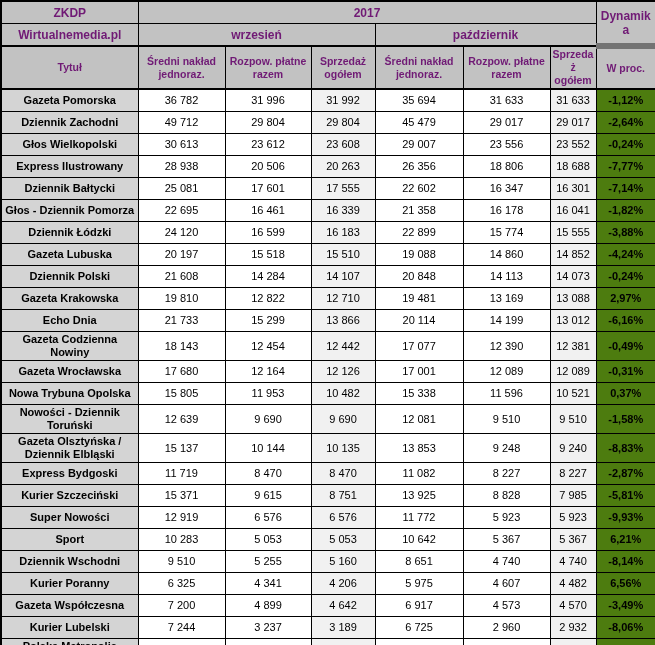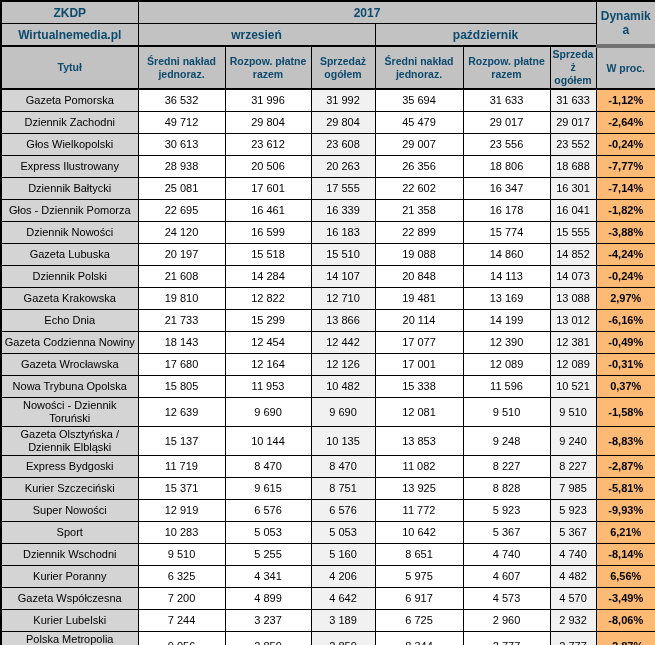--- a/index.html
+++ b/index.html
@@ -20,48 +20,48 @@
     border: 1px solid #000000;
     text-align: center;
     vertical-align: middle;
     padding: 1px 2px;
     overflow: hidden;
     word-wrap: break-word;
   }
   thead th {
     background: #c2c2c2;
     font-weight: bold;
-    color: #0c4a6e;
+    color: #701a75;
   }
   thead tr.r1 th, thead tr.r2 th {
     font-size: 12px;
     height: 19px;
   }
   thead tr.r2 th { border-bottom: 2px solid #000; }
-  thead th.dyn { border-bottom: 4px solid #737373; }
+  thead th.dyn { border-bottom: 6px solid #737373; }
   thead tr.r3 th {
     font-size: 10.5px;
     line-height: 13px;
     height: 31px;
     border-bottom: 2px solid #000;
   }
   tbody td {
     font-size: 11px;
     line-height: 13px;
     height: 19px;
     background: #ffffff;
     color: #000000;
   }
   td.c-title {
     background: #d4d4d4;
-    font-weight: normal;
+    font-weight: bold;
   }
   td.c-sales { background: #f1f1f1; }
   td.c-pct {
-    background: #fdba74;
+    background: #4d7c0f;
     font-weight: bold;
   }
 </style>
 </head>
 <body>
 
 <table class="circ">
   <colgroup>
     <col style="width:137px">
     <col style="width:87px">
@@ -90,21 +90,21 @@
       <th>Sprzedaż ogółem</th>
       <th>Średni nakład jednoraz.</th>
       <th>Rozpow. płatne razem</th>
       <th>Sprzedaż ogółem</th>
       <th>W proc.</th>
     </tr>
   </thead>
   <tbody>
       <tr>
         <td class="c-title">Gazeta Pomorska</td>
-        <td class="c-num">36 532</td>
+        <td class="c-num">36 782</td>
         <td class="c-num">31 996</td>
         <td class="c-sales">31 992</td>
         <td class="c-num">35 694</td>
         <td class="c-num">31 633</td>
         <td class="c-sales">31 633</td>
         <td class="c-pct">-1,12%</td>
       </tr>
       <tr>
         <td class="c-title">Dziennik Zachodni</td>
         <td class="c-num">49 712</td>
@@ -149,21 +149,21 @@
         <td class="c-title">Głos - Dziennik Pomorza</td>
         <td class="c-num">22 695</td>
         <td class="c-num">16 461</td>
         <td class="c-sales">16 339</td>
         <td class="c-num">21 358</td>
         <td class="c-num">16 178</td>
         <td class="c-sales">16 041</td>
         <td class="c-pct">-1,82%</td>
       </tr>
       <tr>
-        <td class="c-title">Dziennik Nowości</td>
+        <td class="c-title">Dziennik Łódzki</td>
         <td class="c-num">24 120</td>
         <td class="c-num">16 599</td>
         <td class="c-sales">16 183</td>
         <td class="c-num">22 899</td>
         <td class="c-num">15 774</td>
         <td class="c-sales">15 555</td>
         <td class="c-pct">-3,88%</td>
       </tr>
       <tr>
         <td class="c-title">Gazeta Lubuska</td>

